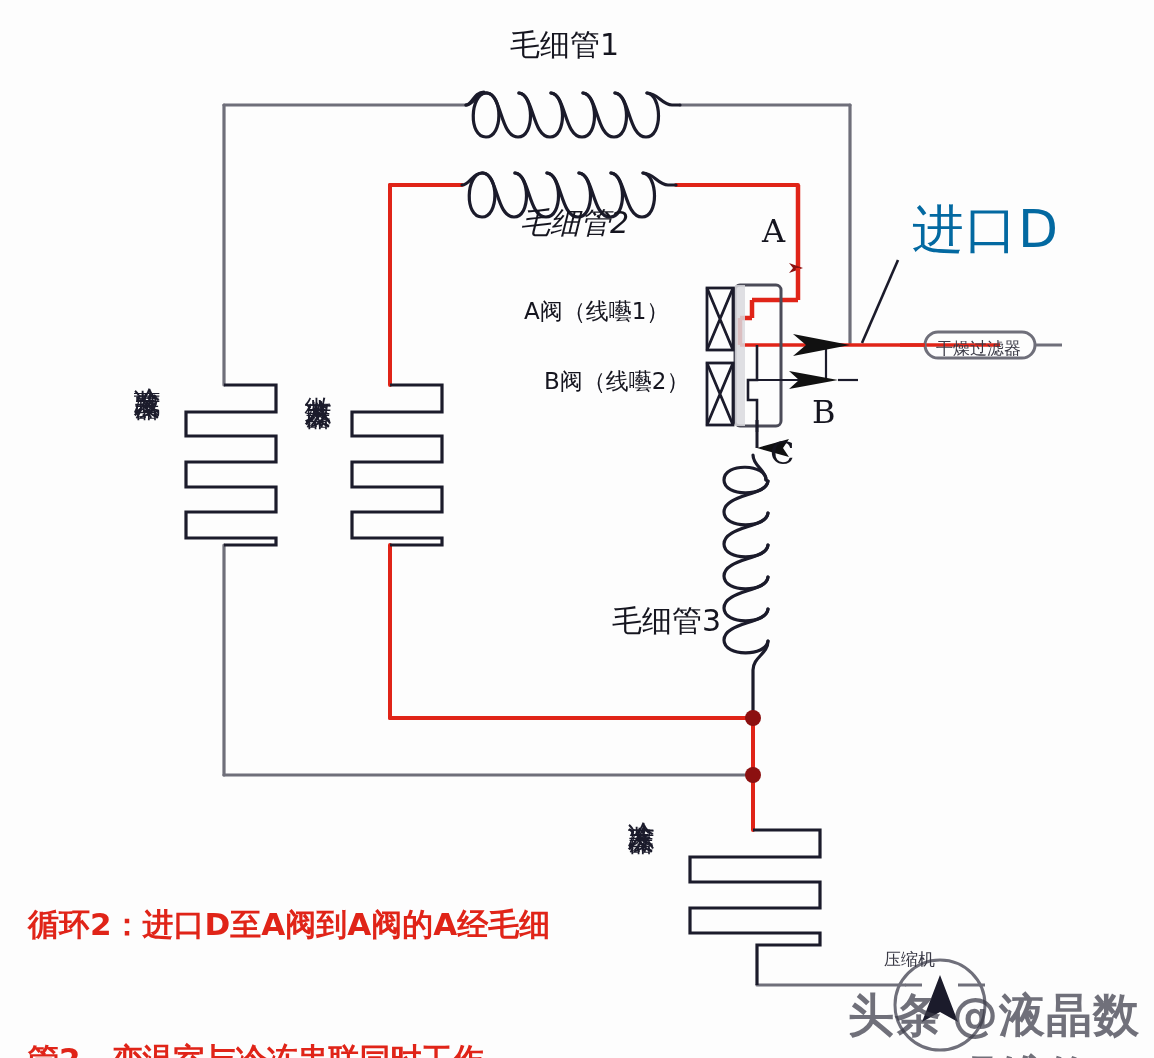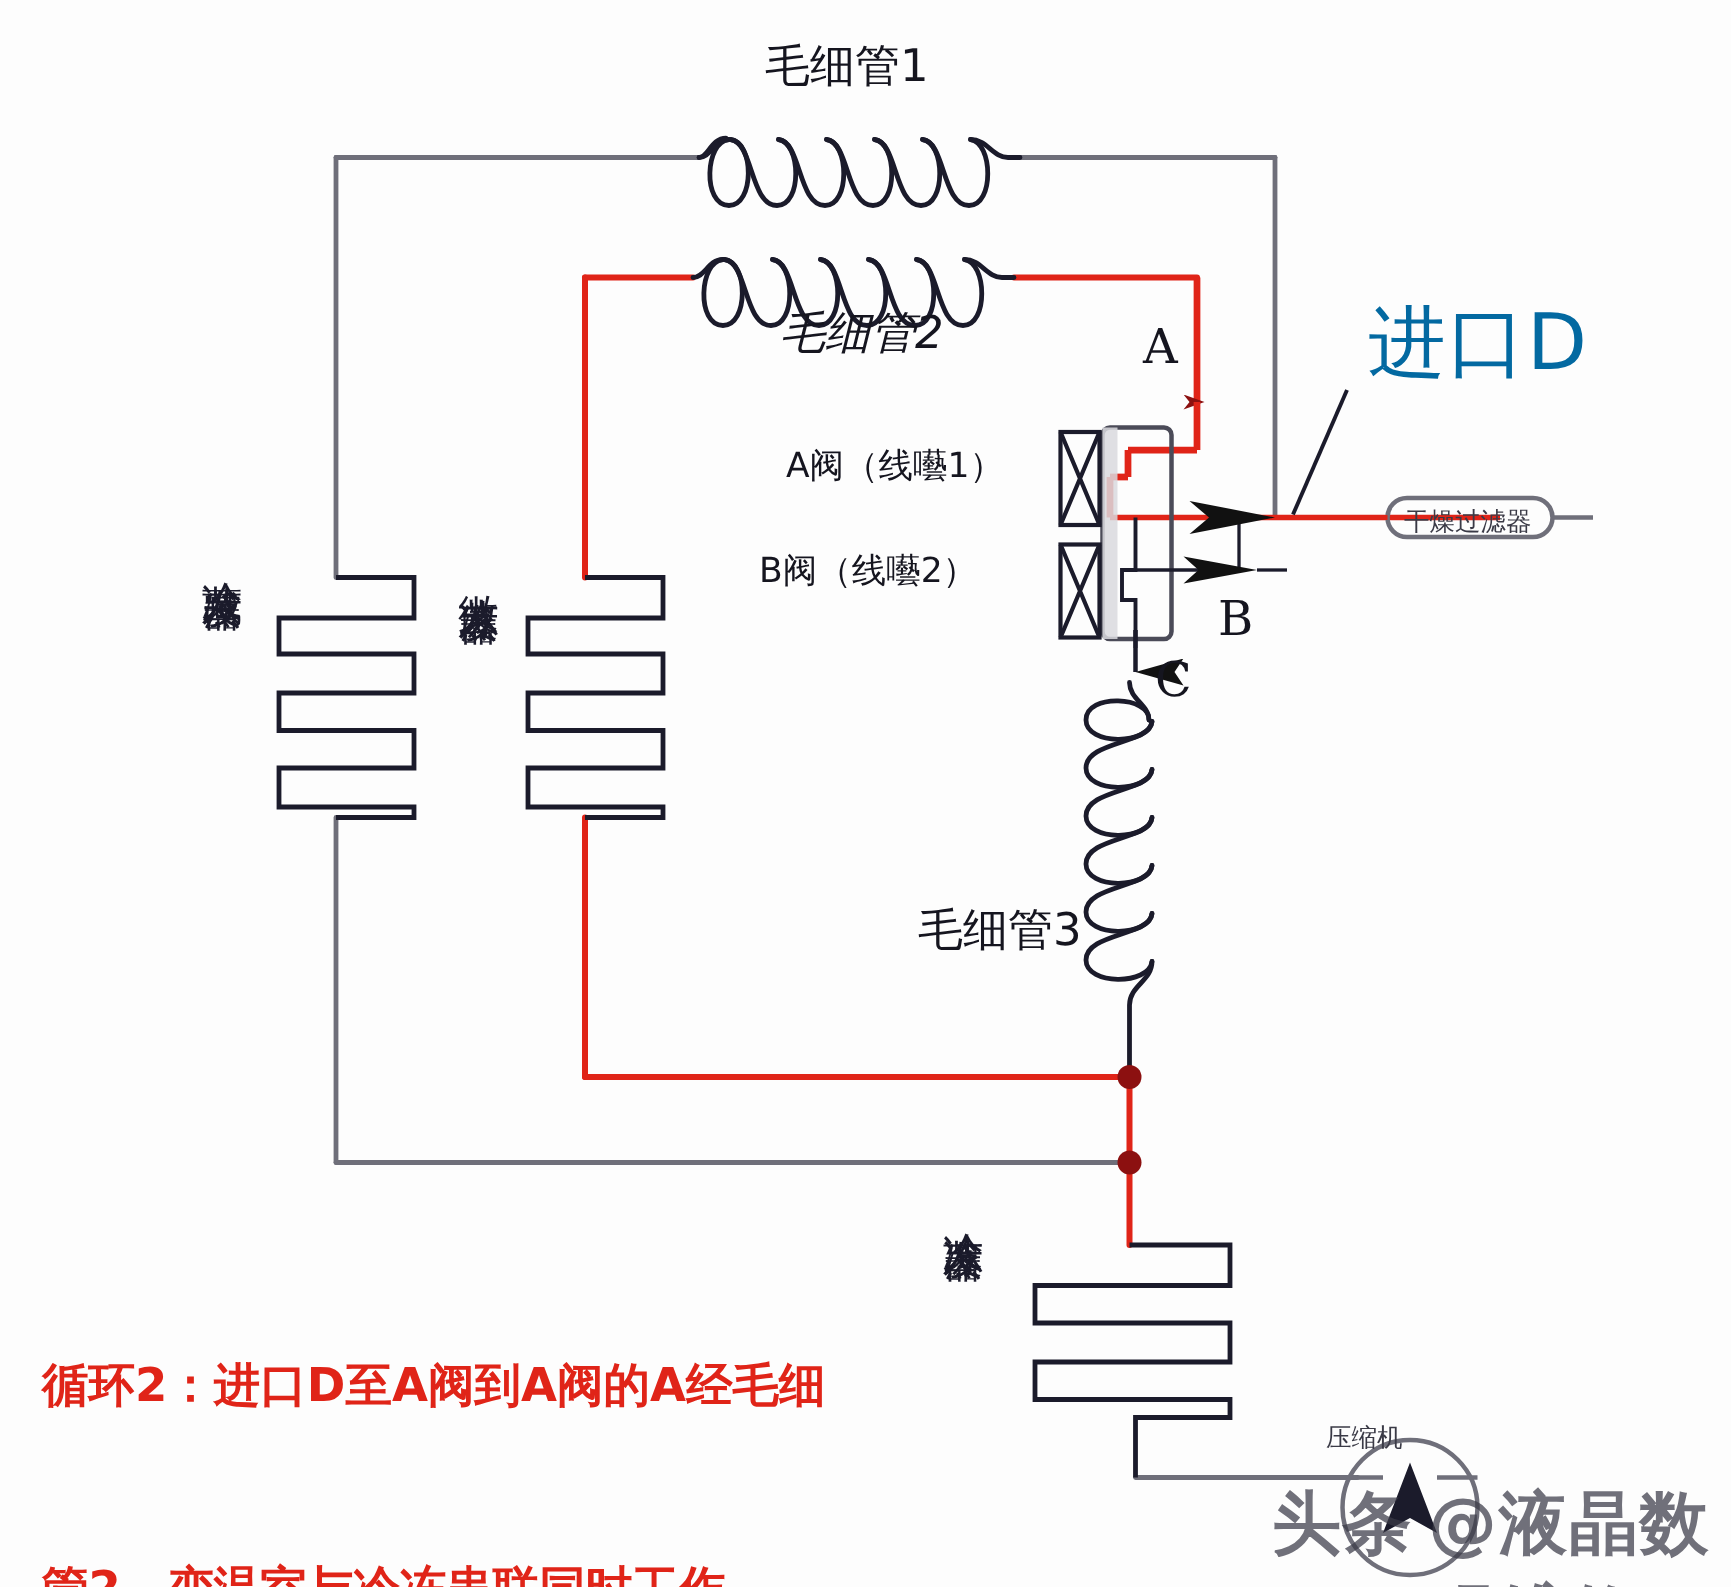--- a/index.html
+++ b/index.html
@@ -182,21 +182,21 @@
   </svg>
 
   <div class="lbl capname" style="left:510px;top:30px;">毛细管1</div>
 
   <div class="lbl capname" style="left:520px;top:208px;font-style:italic;">毛细管2</div>
 
   <div class="lbl capname" style="left:612px;top:578px;margin-top:28px;">毛细管3</div>
 
   <div class="lbl valvelbl" style="left:524px;top:300px;">A阀（线囈1）</div>
 
-  <div class="lbl valvelbl" style="left:506px;top:370px;text-align:right;">B阀（线囈2）</div>
+  <div class="lbl valvelbl" style="left:544px;top:370px;text-align:right;">B阀（线囈2）</div>
 
   <div class="lbl portlbl" style="left:762px;top:215px;">A</div>
 
   <div class="lbl portlbl" style="left:812px;top:396px;">B</div>
 
   <div class="lbl portlbl" style="left:770px;top:437px;">C</div>
 
   <div class="lbl redbig" style="left:912px;top:203px;">进口D</div>
 
   <div class="lbl small" style="left:936px;top:308px;margin-top:32px;">干燥过滤器</div>

